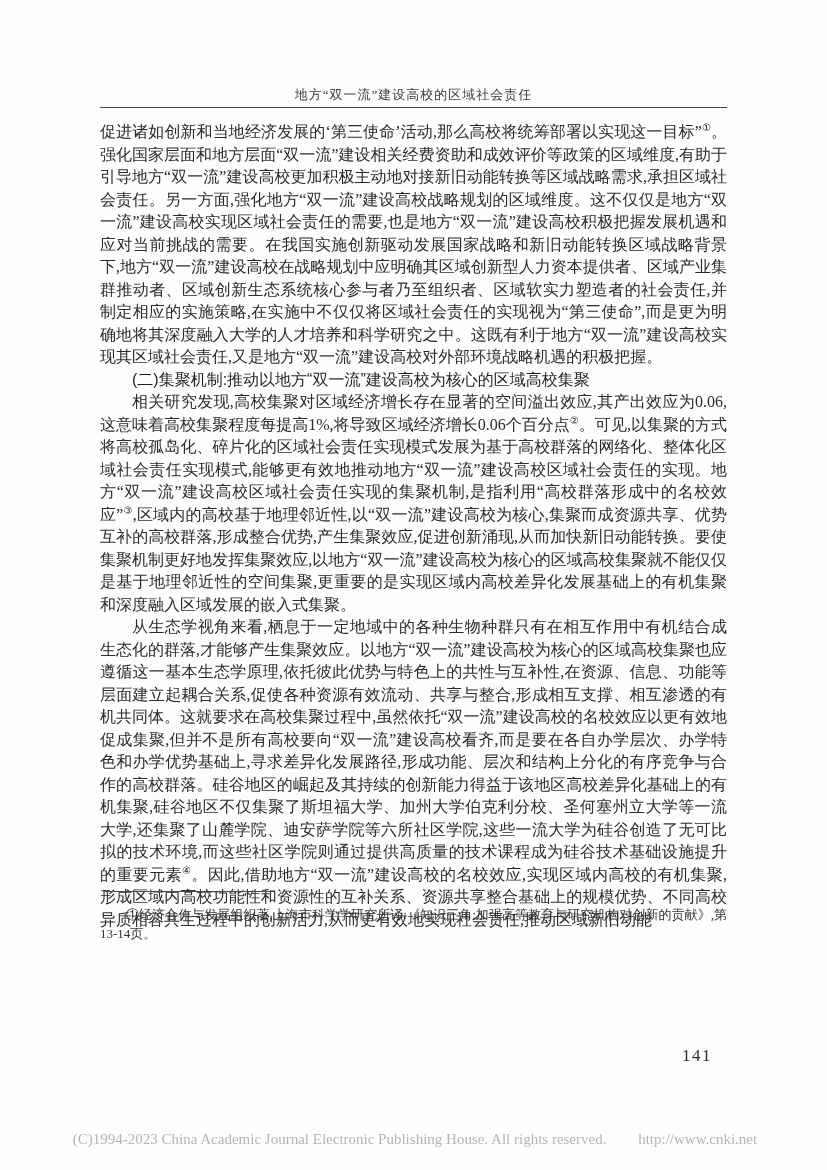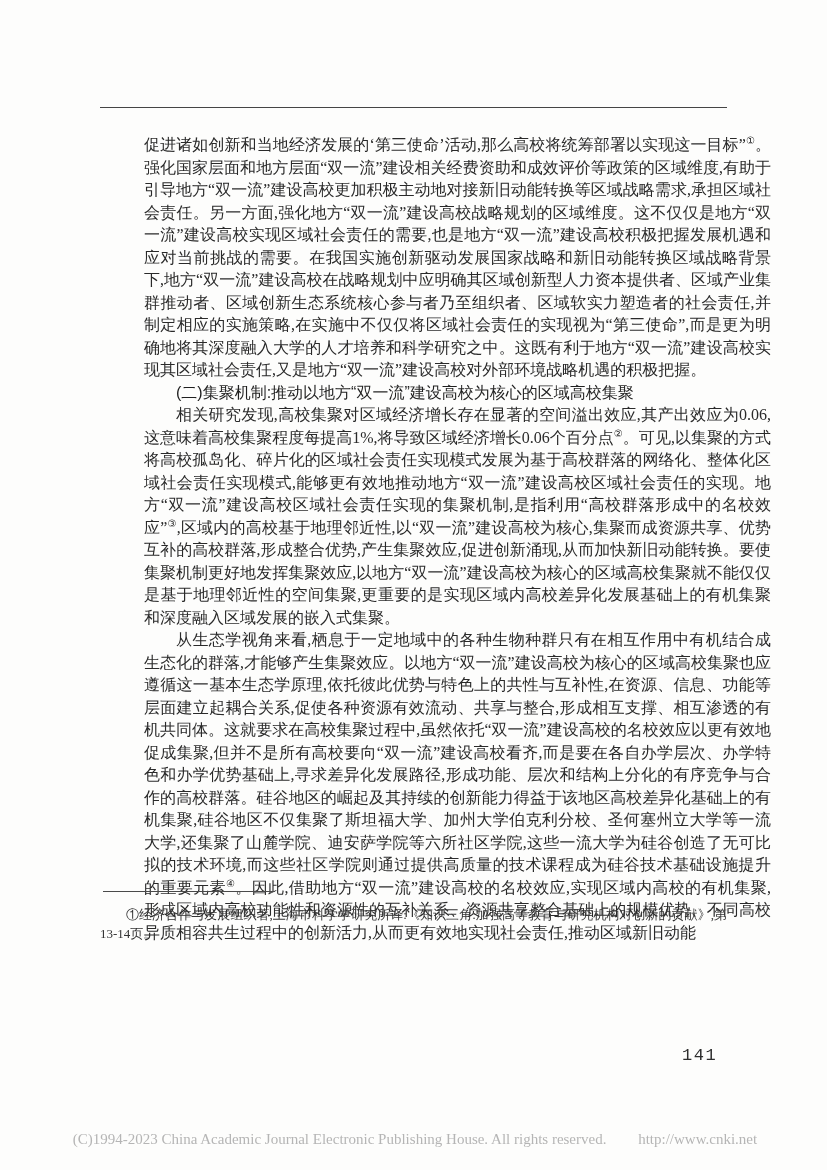--- a/index.html
+++ b/index.html
@@ -30,28 +30,27 @@
   }
   .header-rule {
     position: absolute;
     top: 107px;
     left: 100px;
     width: 627px;
     border-top: 1.5px solid #454545;
   }
   .body-text {
     position: absolute;
-    top: 134px;
+    top: 121px;
     left: 100px;
     width: 627px;
     font-size: 16px;
     line-height: 22.5px;
     text-align: justify;
     text-justify: inter-ideograph;
-    margin-left: 44px;
   }
   .body-text p {
     margin: 0;
     padding: 0;
   }
   .para-indent {
     text-indent: 2em;
   }
   .section-heading {
     text-indent: 2em;
@@ -87,21 +86,21 @@
     padding: 0;
     text-indent: 2em;
   }
   .page-number {
     position: absolute;
     top: 1046px;
     left: 682px;
     font-size: 17px;
     letter-spacing: 1.5px;
     color: #2e2e2e;
-    font-family: Liberation Mono, monospace;
+    font-family: Liberation Serif, serif;
   }
   .footer {
     position: absolute;
     top: 1131px;
     left: 25px;
     width: 780px;
     font-size: 15px;
     color: #b5b5b5;
     font-family: "Liberation Serif", "DejaVu Serif", serif;
     white-space: nowrap;
@@ -109,20 +108,21 @@
   }
   .footer .footer-url {
     margin-left: 28px;
   }
 </style>
 </head>
 <body>
 
 <div class="page">
 
+  <div class="header-title">地方“双一流”建设高校的区域社会责任</div>
 
   <div class="header-rule"></div>
 
   <div class="body-text">
     <p>促进诸如创新和当地经济发展的‘第三使命’活动,那么高校将统筹部署以实现这一目标”<sup>①</sup>。强化国家层面和地方层面“双一流”建设相关经费资助和成效评价等政策的区域维度,有助于引导地方“双一流”建设高校更加积极主动地对接新旧动能转换等区域战略需求,承担区域社会责任。另一方面,强化地方“双一流”建设高校战略规划的区域维度。这不仅仅是地方“双一流”建设高校实现区域社会责任的需要,也是地方“双一流”建设高校积极把握发展机遇和应对当前挑战的需要。在我国实施创新驱动发展国家战略和新旧动能转换区域战略背景下,地方“双一流”建设高校在战略规划中应明确其区域创新型人力资本提供者、区域产业集群推动者、区域创新生态系统核心参与者乃至组织者、区域软实力塑造者的社会责任,并制定相应的实施策略,在实施中不仅仅将区域社会责任的实现视为“第三使命”,而是更为明确地将其深度融入大学的人才培养和科学研究之中。这既有利于地方“双一流”建设高校实现其区域社会责任,又是地方“双一流”建设高校对外部环境战略机遇的积极把握。</p>
     <p class="section-heading">(二)集聚机制:推动以地方“双一流”建设高校为核心的区域高校集聚</p>
     <p class="para-indent">相关研究发现,高校集聚对区域经济增长存在显著的空间溢出效应,其产出效应为0.06,这意味着高校集聚程度每提高1%,将导致区域经济增长0.06个百分点<sup>②</sup>。可见,以集聚的方式将高校孤岛化、碎片化的区域社会责任实现模式发展为基于高校群落的网络化、整体化区域社会责任实现模式,能够更有效地推动地方“双一流”建设高校区域社会责任的实现。地方“双一流”建设高校区域社会责任实现的集聚机制,是指利用“高校群落形成中的名校效应”<sup>③</sup>,区域内的高校基于地理邻近性,以“双一流”建设高校为核心,集聚而成资源共享、优势互补的高校群落,形成整合优势,产生集聚效应,促进创新涌现,从而加快新旧动能转换。要使集聚机制更好地发挥集聚效应,以地方“双一流”建设高校为核心的区域高校集聚就不能仅仅是基于地理邻近性的空间集聚,更重要的是实现区域内高校差异化发展基础上的有机集聚和深度融入区域发展的嵌入式集聚。</p>
     <p class="para-indent">从生态学视角来看,栖息于一定地域中的各种生物种群只有在相互作用中有机结合成生态化的群落,才能够产生集聚效应。以地方“双一流”建设高校为核心的区域高校集聚也应遵循这一基本生态学原理,依托彼此优势与特色上的共性与互补性,在资源、信息、功能等层面建立起耦合关系,促使各种资源有效流动、共享与整合,形成相互支撑、相互渗透的有机共同体。这就要求在高校集聚过程中,虽然依托“双一流”建设高校的名校效应以更有效地促成集聚,但并不是所有高校要向“双一流”建设高校看齐,而是要在各自办学层次、办学特色和办学优势基础上,寻求差异化发展路径,形成功能、层次和结构上分化的有序竞争与合作的高校群落。硅谷地区的崛起及其持续的创新能力得益于该地区高校差异化基础上的有机集聚,硅谷地区不仅集聚了斯坦福大学、加州大学伯克利分校、圣何塞州立大学等一流大学,还集聚了山麓学院、迪安萨学院等六所社区学院,这些一流大学为硅谷创造了无可比拟的技术环境,而这些社区学院则通过提供高质量的技术课程成为硅谷技术基础设施提升的重要元素<sup>④</sup>。因此,借助地方“双一流”建设高校的名校效应,实现区域内高校的有机集聚,形成区域内高校功能性和资源性的互补关系、资源共享整合基础上的规模优势、不同高校异质相容共生过程中的创新活力,从而更有效地实现社会责任,推动区域新旧动能</p>
   </div>
 

